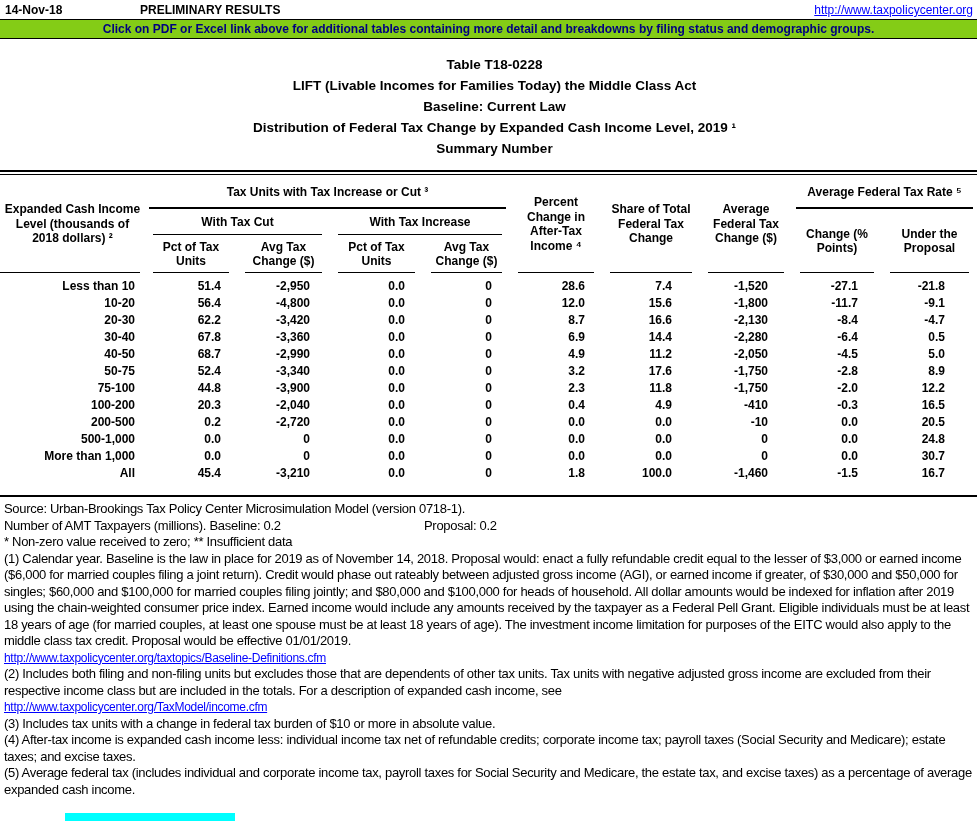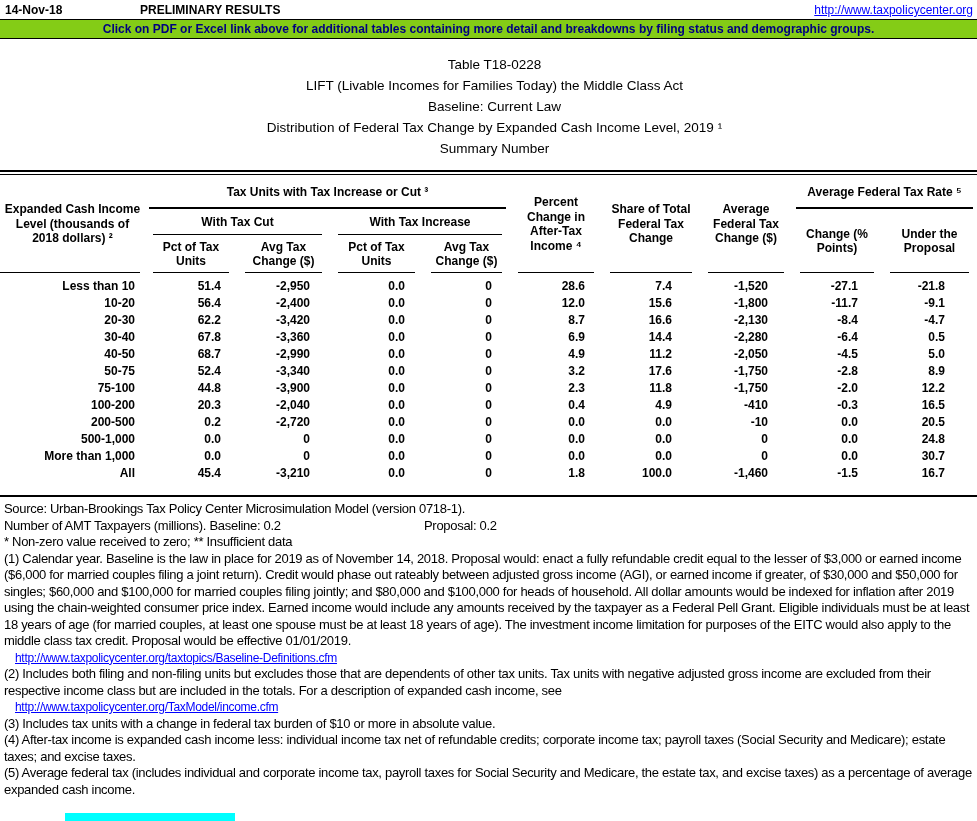--- a/index.html
+++ b/index.html
@@ -12,21 +12,21 @@
   .topbar .toplink { position:absolute; right:4px; top:3px; font-size:12px; }
 
   a.link { color:#0000FF; text-decoration:underline; cursor:pointer; }
 
   
   .banner { height:18px; line-height:18px; background:#84cc16; border-top:1px solid #000; border-bottom:1px solid #000;
             text-align:center; font-size:12px; font-weight:bold; color:#000080; }
 
   
   .titleblock { margin-top:15px; text-align:center; }
-  .titleblock div { font-size:13.5px; font-weight:normal; line-height:21px;padding-left:12px; }
+  .titleblock div { font-size:13.5px; font-weight:bold; line-height:21px;padding-left:12px; }
 
   
   .topline { margin-top:11px; height:2px; border-top:2px solid #000; border-bottom:1px solid #000; }
   .bottomline { margin-top:13px; border-top:2px solid #000; }
 
   
   .htable { display:grid; grid-template-columns:145px 92px 93px 93px 87px 92px 98px 92px 90px 95px;
             grid-template-rows:34px 26px 38px; }
   .hcell { position:relative; display:flex; align-items:center; justify-content:center;
            text-align:center; font-weight:bold; font-size:12px; line-height:14.5px; white-space:pre-line; }
@@ -57,21 +57,21 @@
   .trow .tcell:nth-child(5)  { padding-right:18px; }
   .trow .tcell:nth-child(6)  { padding-right:17px; }
   .trow .tcell:nth-child(7)  { padding-right:28px; }
   .trow .tcell:nth-child(8)  { padding-right:24px; }
   .trow .tcell:nth-child(9)  { padding-right:24px; }
   .trow .tcell:nth-child(10) { padding-right:32px; }
 
   
   .notes { margin-top:4px; padding-left:4px; padding-right:2px; }
   .notes p { margin:0; font-size:13px; line-height:16.5px; letter-spacing:-0.3px; }
-  .notes .linkline { font-size:12px; line-height:16.5px; letter-spacing:-0.3px;margin-left:11px; }
+  .notes .linkline { font-size:12px; line-height:16.5px; letter-spacing:-0.3px; }
   .amtline { position:relative; }
   .amtline .proposal { position:absolute; left:420px; top:0; }
 
   .sheettab { position:absolute; left:65px; top:813px; width:170px; height:8px; background:#00FFFF; }
 </style>
 </head>
 <body>
 
 <div class="topbar">
   <span class="date">14-Nov-18</span>
@@ -132,21 +132,21 @@
       <div class="tcell">0</div>
       <div class="tcell">28.6</div>
       <div class="tcell">7.4</div>
       <div class="tcell">-1,520</div>
       <div class="tcell">-27.1</div>
       <div class="tcell">-21.8</div>
     </div>
     <div class="trow">
       <div class="tcell">10-20</div>
       <div class="tcell">56.4</div>
-      <div class="tcell">-2,400</div>
+      <div class="tcell">-4,800</div>
       <div class="tcell">0.0</div>
       <div class="tcell">0</div>
       <div class="tcell">12.0</div>
       <div class="tcell">15.6</div>
       <div class="tcell">-1,800</div>
       <div class="tcell">-11.7</div>
       <div class="tcell">-9.1</div>
     </div>
     <div class="trow">
       <div class="tcell">20-30</div>

